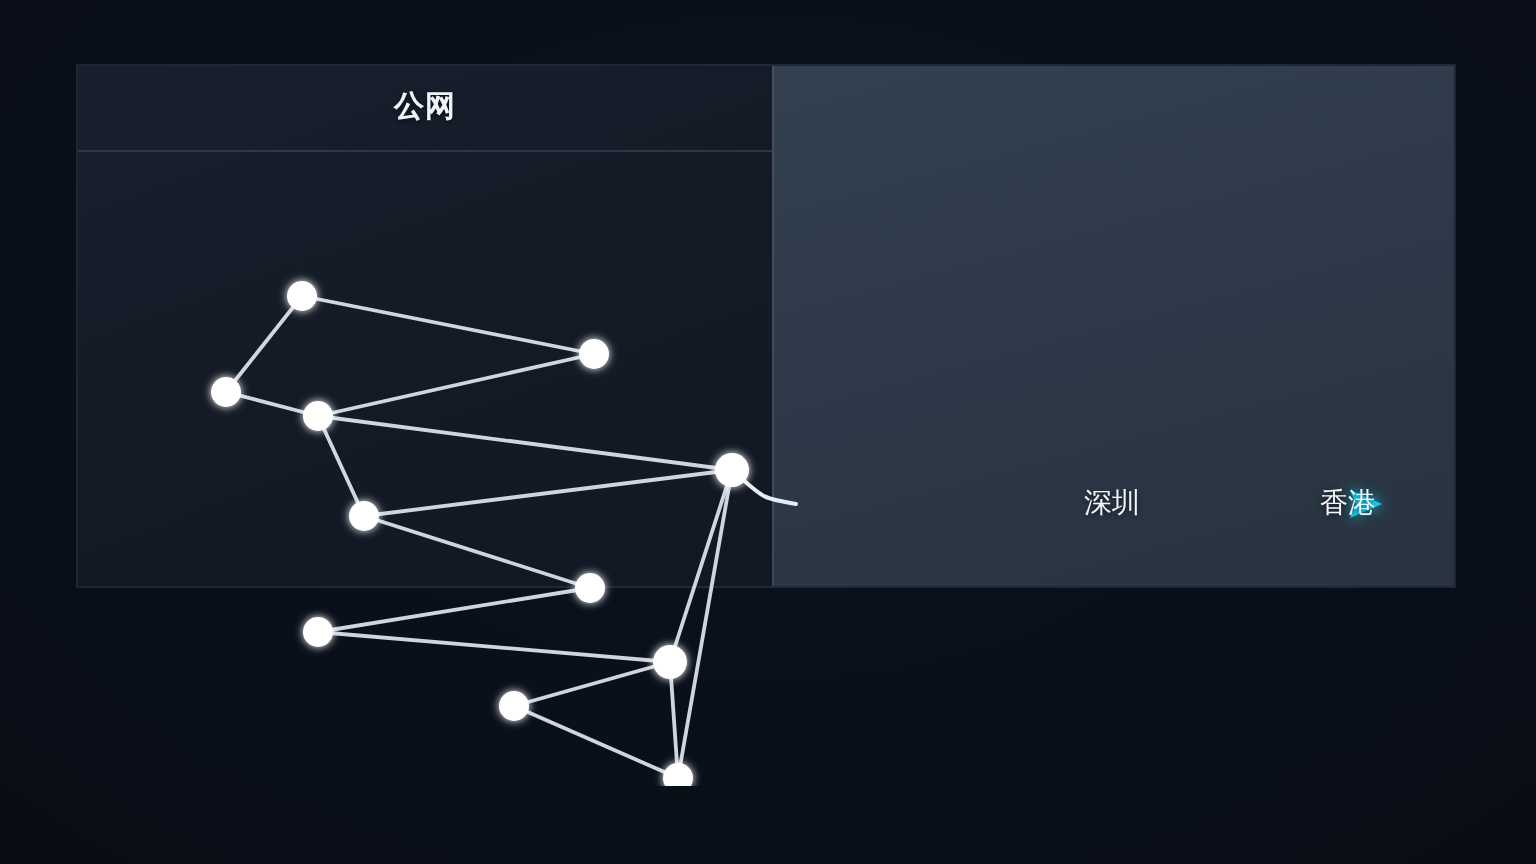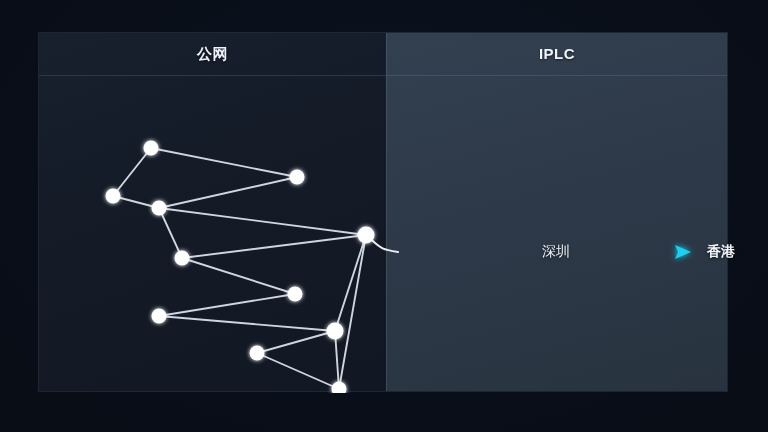--- a/index.html
+++ b/index.html
@@ -6,21 +6,21 @@
   body{
     width:768px;height:432px;overflow:hidden;
     background:#070c14;
     font-family:"Liberation Sans","DejaVu Sans",sans-serif;
   }
   #stage{position:relative;width:768px;height:432px;
     background:radial-gradient(120% 140% at 50% 40%, #0c1320 0%, #080d16 55%, #05090f 100%);}
 
   
   .card{
-    position:absolute;left:38px;top:32px;width:690px;height:360px;
+    position:absolute;left:38px;top:32px;width:690px;height:262px;
     border:1px solid rgba(140,165,200,0.16);
     box-sizing:border-box;
     display:flex;
   }
   .panel{position:relative;box-sizing:border-box;height:100%;}
   .panel-left{
     width:347px;
     background:linear-gradient(160deg,#18202e 0%,#141b27 45%,#111824 100%);
   }
   .panel-right{
@@ -46,36 +46,35 @@
   
   .lbl{
     position:absolute;
     color:#f2f6fb;
     font-size:14px;
     font-weight:400;
     text-shadow:0 1px 3px rgba(0,0,0,0.6);
     white-space:nowrap;
   }
   #label-shenzhen{left:503px;top:192px;margin-top:18px;}
-  #label-hongkong{left:668px;top:210px;font-weight:bold;}
+  #label-hongkong{left:621px;top:210px;}
 </style>
 </head>
 <body>
 
 <div id="stage">
 
   <div class="card">
 
     <div class="panel panel-left">
       <div class="panel-head">公网</div>
       <div class="panel-body"></div>
     </div>
 
     <div class="panel panel-right">
-      <div class="panel-head">IPLC</div>
       <div class="panel-body"></div>
     </div>
 
     <svg id="net" viewBox="0 0 690 360" preserveAspectRatio="none">
       <defs>
         <filter id="glow" x="-60%" y="-300%" width="220%" height="700%">
           <feGaussianBlur stdDeviation="3.2" result="b"></feGaussianBlur>
           <feMerge>
             <feMergeNode in="b"></feMergeNode>
             <feMergeNode in="SourceGraphic"></feMergeNode>

